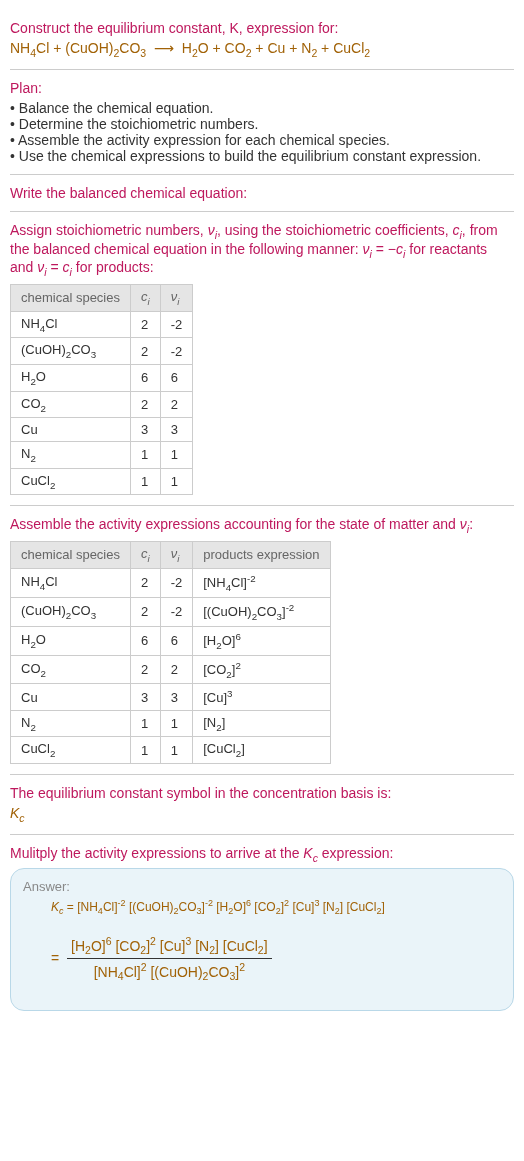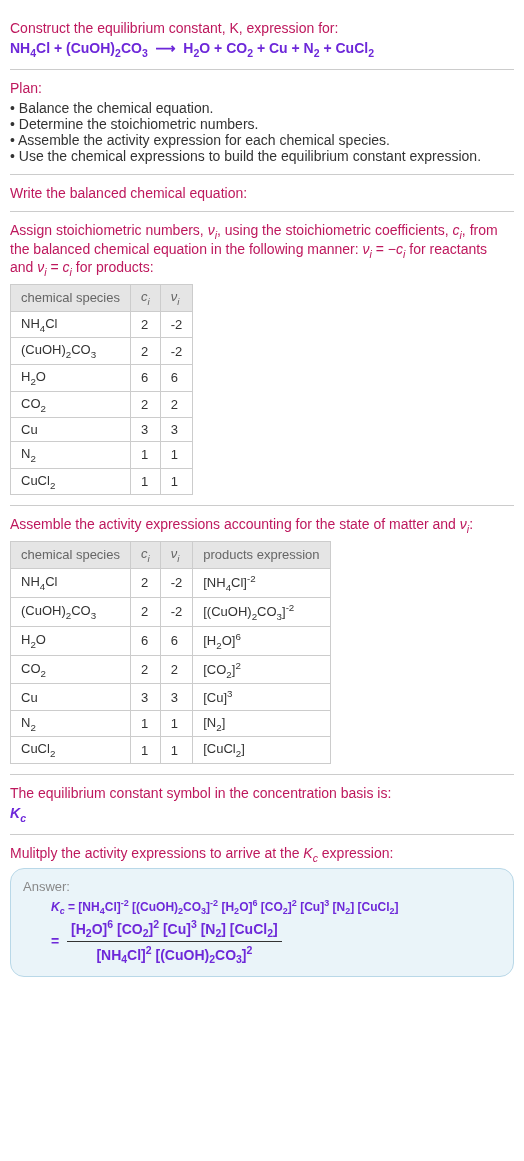--- a/index.html
+++ b/index.html
@@ -10,41 +10,41 @@
     color: #333;
     width: 504px;
     background: #fff;
   }
   .section {
     padding: 10px 0;
     border-bottom: 1px solid #ccc;
   }
   .section:last-child { border-bottom: none; }
   .prompt { color: #be185d; }
-  .eq { color: #6d28d9; margin-top: 4px; font-weight: bold; }
+  .eq { color: #a16207; margin-top: 4px; }
   sub { font-size: 0.75em; vertical-align: sub; }
   sup { font-size: 0.75em; vertical-align: super; }
   .bullets { margin: 4px 0 0 0; padding: 0; list-style: none; }
   .bullets li::before { content: "• "; }
   table { border-collapse: collapse; margin-top: 6px; }
   th, td { border: 1px solid #ccc; padding: 4px 10px; font-size: 13px; text-align: left; }
   th { font-weight: normal; color: #666; background: #e5e5e5;}
   .answerbox {
     background: #eaf4f9;
     border: 1px solid #b9d8e8;
     border-radius: 14px;
     padding: 10px 12px;
     margin-top: 4px;
   }
   .answerlabel { color: #888; font-size: 13px; }
   .frac {
     display: inline-block;
     vertical-align: middle;
     text-align: center;
-    margin: 0 4px;
+    margin: 17px 4px;
   }
   .frac .num { display: block; border-bottom: 1px solid #333; padding: 0 4px 2px; }
   .frac .den { display: block; padding: 2px 4px 0; }
   .italic { font-style: italic; }
   .indent { padding-left: 28px; display:block; }
 </style>
 </head>
 <body>
 
 <div class="section">

